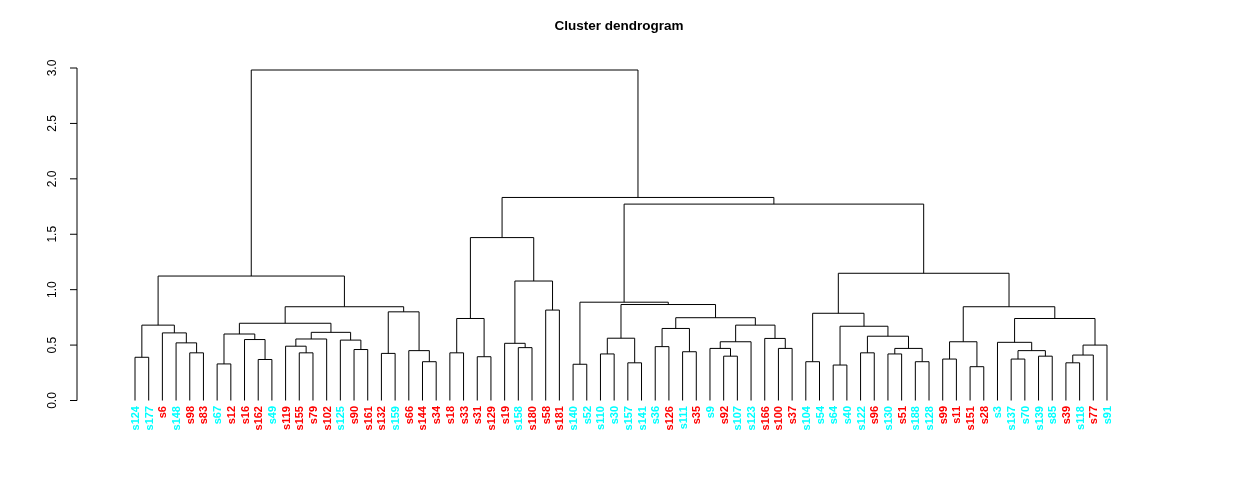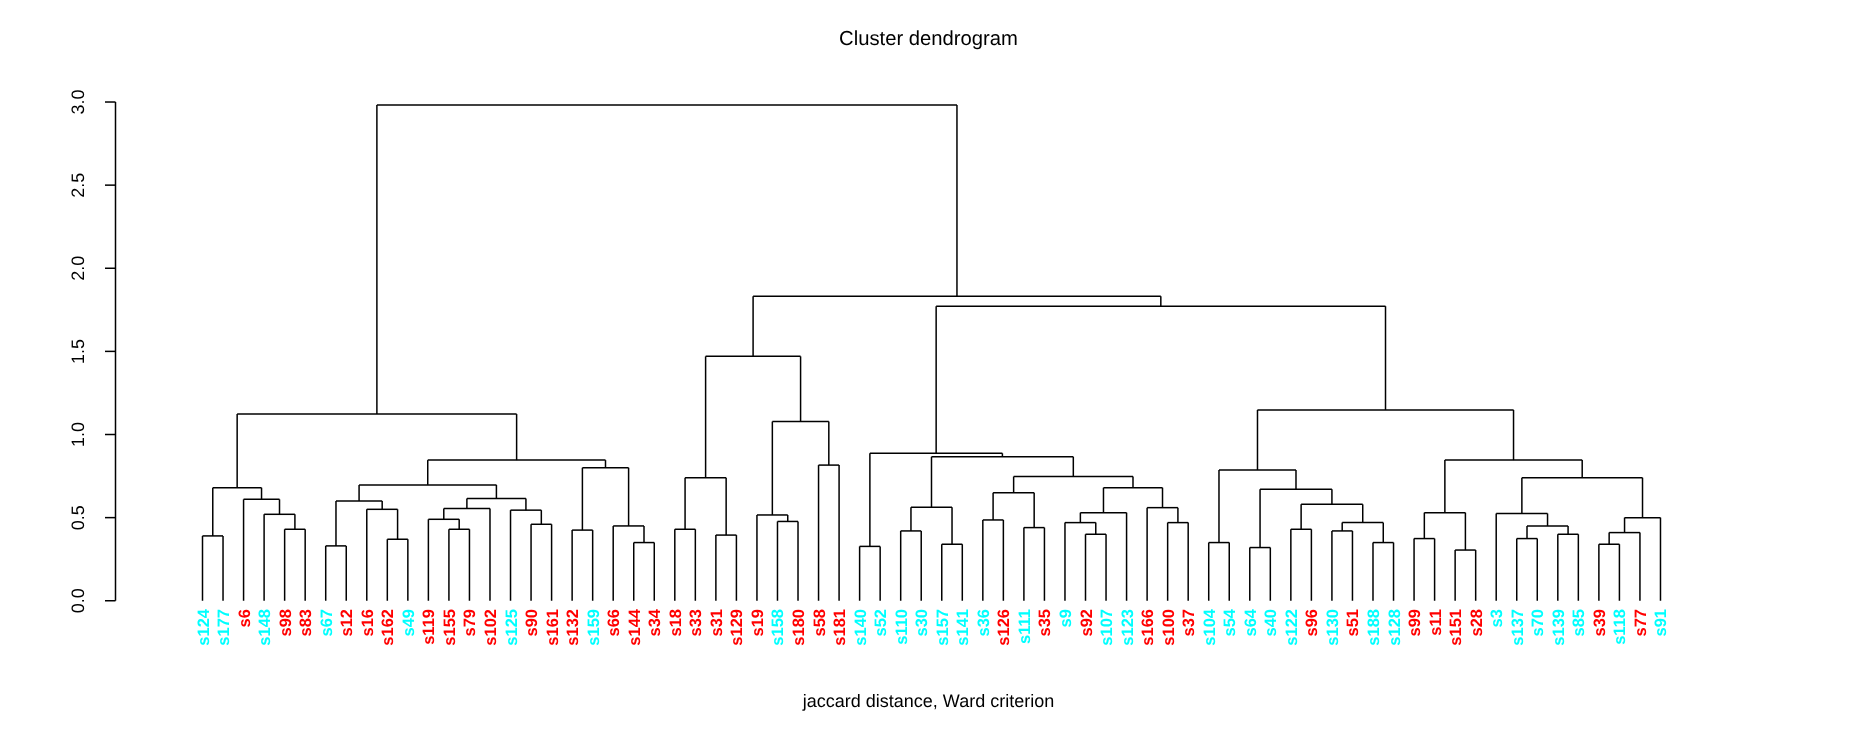--- a/index.html
+++ b/index.html
@@ -1,17 +1,17 @@
 <!DOCTYPE html>
 <html><head>
 <meta charset="utf-8">
 <style>
   html,body{margin:0;padding:0;background:#ffffff;}
   .figure{position:relative;width:1238px;height:500px;background:#fff;font-family:"Liberation Sans","DejaVu Sans",sans-serif;overflow:hidden;}
-  .title{position:absolute;top:18px;left:0;width:1238px;text-align:center;font-size:13.5px;font-weight:normal;color:#000;}
+  .title{position:absolute;top:18px;left:0;width:1238px;text-align:center;font-size:13.5px;font-weight:bold;color:#000;}
   .xlabel{position:absolute;top:460px;left:0;width:1238px;text-align:center;font-size:12px;color:#000;}
   svg{position:absolute;top:0;left:0;}
   text.tick{font-family:"Liberation Sans","DejaVu Sans",sans-serif;font-size:12px;fill:#000;}
   text.leaf{font-family:"Liberation Sans","DejaVu Sans",sans-serif;font-size:11px;font-weight:bold;}
 </style>
 </head>
 <body>
 
 <div class="figure">
   <div class="title">Cluster dendrogram</div>
@@ -310,14 +310,13 @@
       <line x1="624.096640625" y1="204.10924" x2="923.67234375" y2="204.10924" stroke="#000" stroke-width="1"></line>
       <line x1="624.096640625" y1="204.10924" x2="624.096640625" y2="302.19379000000004" stroke="#000" stroke-width="1"></line>
       <line x1="923.67234375" y1="204.10924" x2="923.67234375" y2="273.26716" stroke="#000" stroke-width="1"></line>
       <line x1="502.063125" y1="197.45944" x2="773.8844921875" y2="197.45944" stroke="#000" stroke-width="1"></line>
       <line x1="502.063125" y1="197.45944" x2="502.063125" y2="237.5799" stroke="#000" stroke-width="1"></line>
       <line x1="773.8844921875" y1="197.45944" x2="773.8844921875" y2="204.10924" stroke="#000" stroke-width="1"></line>
       <line x1="251.258046875" y1="70.00493999999998" x2="637.9738085937499" y2="70.00493999999998" stroke="#000" stroke-width="1"></line>
       <line x1="251.258046875" y1="70.00493999999998" x2="251.258046875" y2="276.03791" stroke="#000" stroke-width="1"></line>
       <line x1="637.9738085937499" y1="70.00493999999998" x2="637.9738085937499" y2="197.45944" stroke="#000" stroke-width="1"></line>
     </svg>
-  <div class="xlabel">jaccard distance, Ward criterion</div>
 </div>
 
 </body></html>

